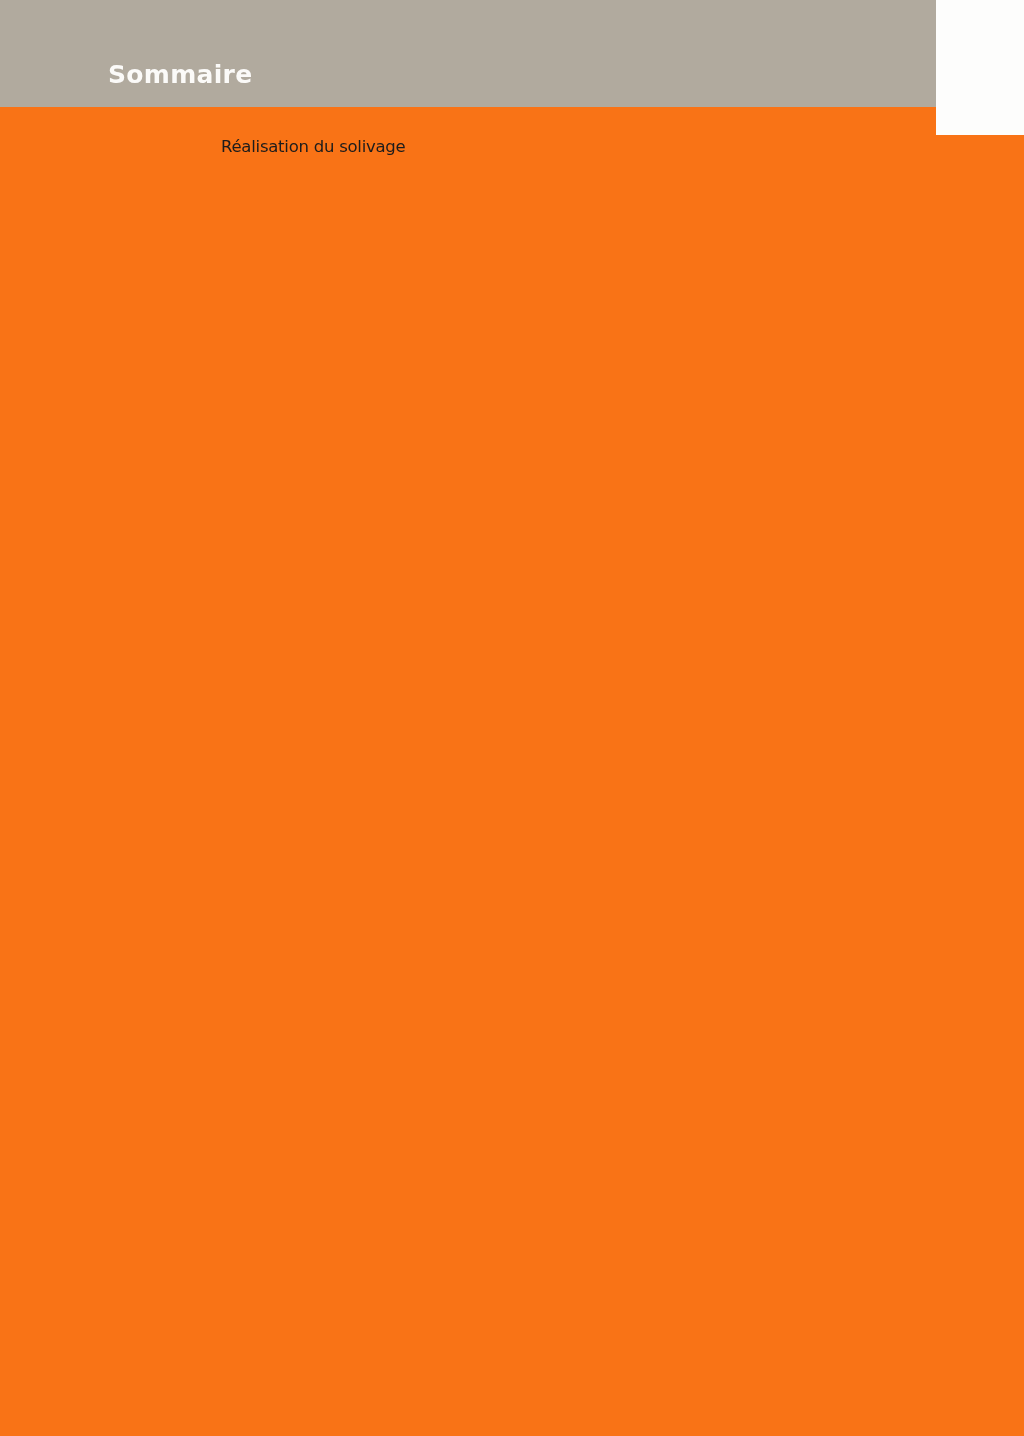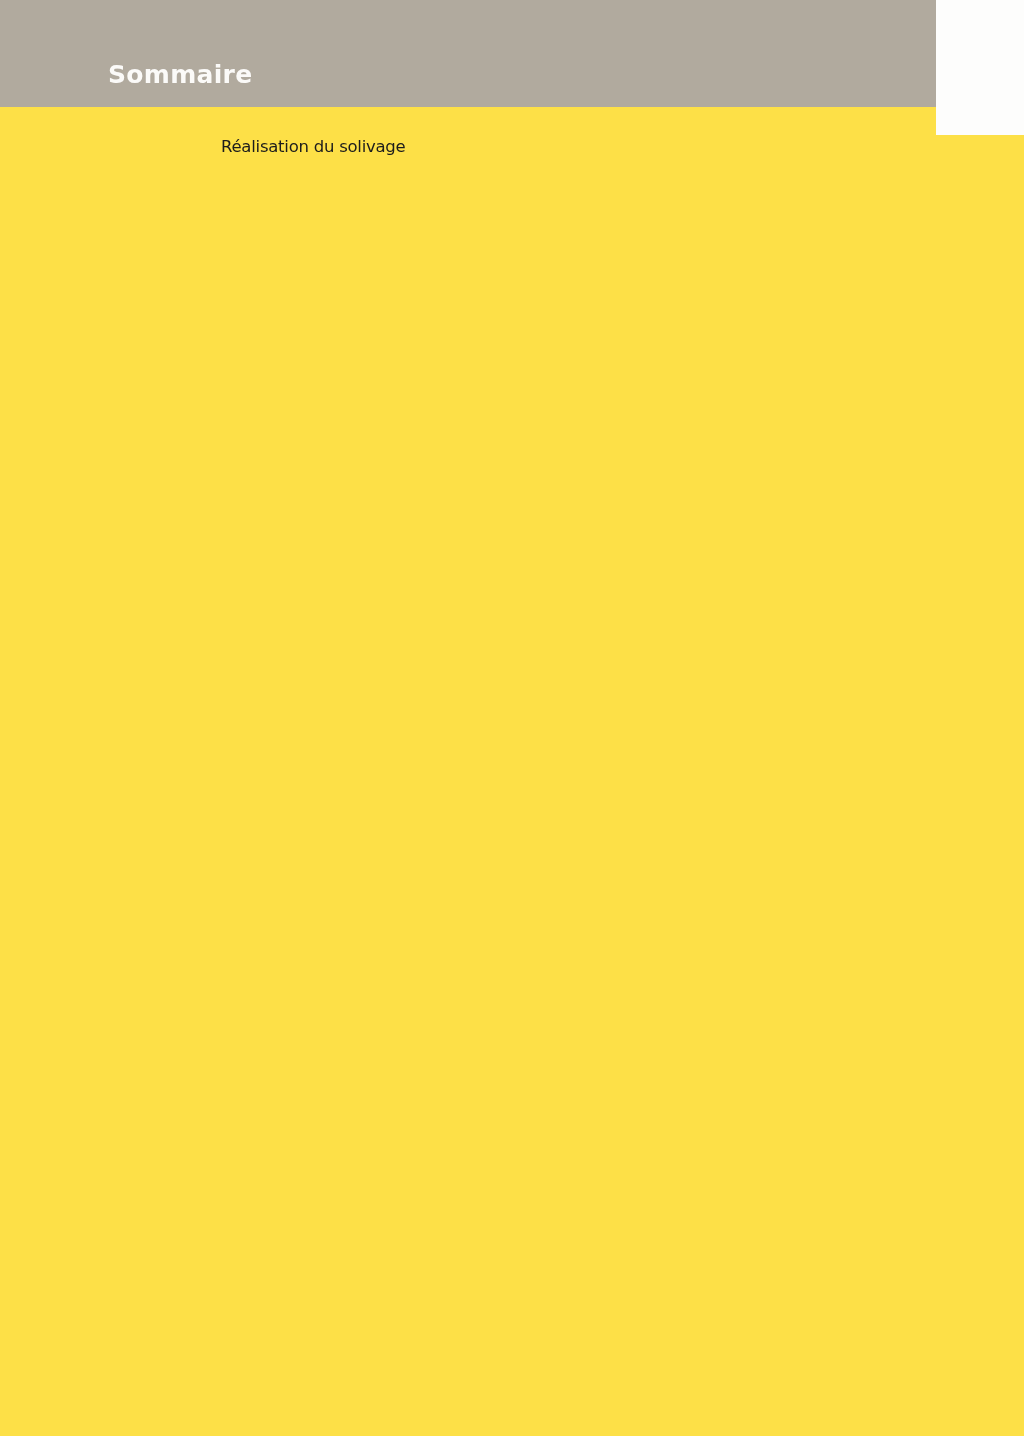--- a/index.html
+++ b/index.html
@@ -11,21 +11,21 @@
     height: 1436px;
     background: #fdfdfc;
     font-family: "DejaVu Sans", "Liberation Sans", sans-serif;
     color: #1c1c1c;
     overflow: hidden;
   }
   .page {
     position: relative;
     width: 936px;
     height: 1436px;
-    background: #fde047;
+    background: #f97316;
   }
   .header-band {
     height: 107px;
     background: #b1aa9e;
     box-sizing: border-box;
     padding: 60px 0 0 108px;
   }
   .header-band .title {
     color: #fbfaf8;
     font-size: 25px;

